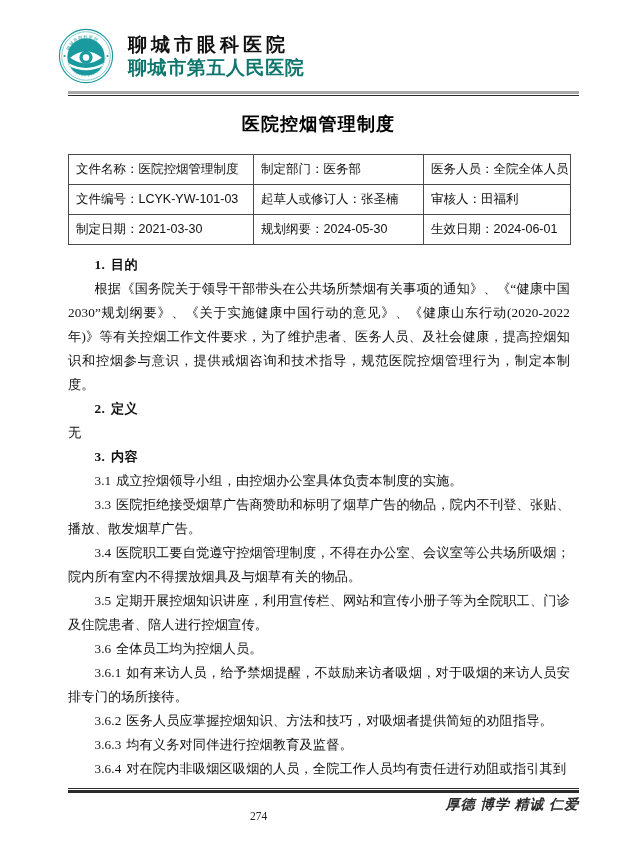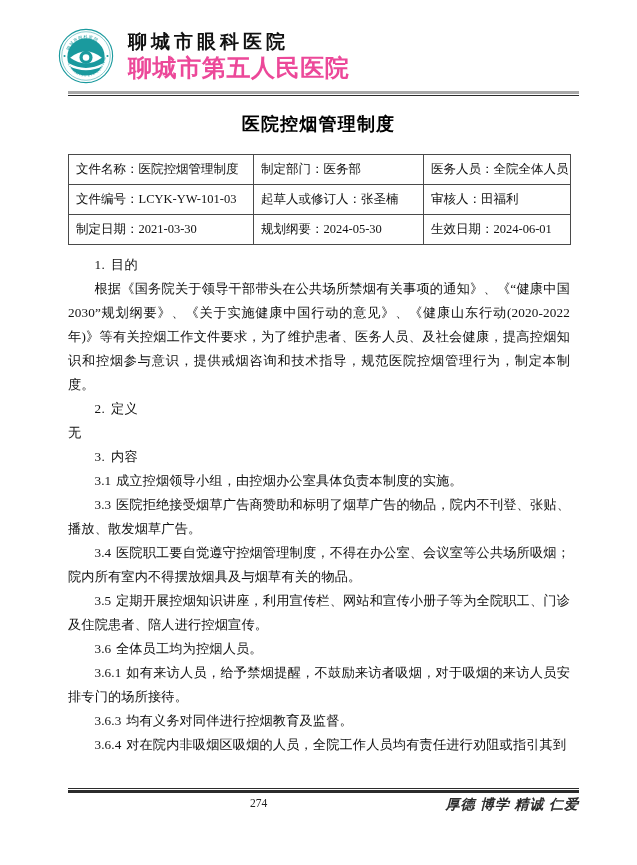--- a/index.html
+++ b/index.html
@@ -44,24 +44,24 @@
   .org-line-1 {
     font-family: "Liberation Sans", "DejaVu Sans", sans-serif;
     font-size: 19px;
     font-weight: 700;
     letter-spacing: 4.0px;
     color: #111;
     white-space: nowrap;
   }
   .org-line-2 {
     font-family: "Liberation Sans", "DejaVu Sans", sans-serif;
-    font-size: 24px;
+    font-size: 19px;
     font-weight: 700;
     letter-spacing: 0.6px;
-    color: #ec4899;
+    color: #0f766e;
     white-space: nowrap;
   }
 
   
   .header-rule {
     margin: 7px 58px 0 68px;
     height: 5px;
   }
   .header-rule .bar-thick {
     height: 3px;
@@ -91,37 +91,37 @@
     width: 502px;
     table-layout: fixed;
   }
   .meta-table td {
     border: 1px solid #4a4a4a;
     font-size: 12.5px;
     padding: 5px 7px 6px 7px;
     height: 18px;
     white-space: nowrap;
     color: #111;
-    font-family: Liberation Serif, serif;
+    font-family: Liberation Sans, sans-serif;
   }
   .meta-table td .lbl { }
   .col-a { width: 185px; }
   .col-b { width: 170px; }
   .col-c { width: 147px; }
 
   
   .body-area {
     margin: 8px 67px 0 68px;
     font-size: 13.2px;
     line-height: 1.82;
     color: #111;
     text-align: justify;
   }
   .sec-head {
-    font-weight: 400;
+    font-weight: 700;
     text-indent: 2em;
     letter-spacing: 0.4px;
   }
   .sec-head .num { margin-right: 0.45em; }
   .para {
     text-indent: 2em;
     letter-spacing: 0.15px;
   }
   .para.noindent { text-indent: 0; }
   .para .idx { margin-right: 0.35em; margin-top: 40px; }
@@ -153,20 +153,21 @@
   }
   .page-number {
     position: absolute;
     left: 0;
     right: 0;
     text-align: center;
     font-size: 11.5px;
     color: #222;
     font-family: "Liberation Serif", "DejaVu Serif", serif;
     padding-right: 120px;
+    margin-top: 13px;
   }
   .motto {
     position: absolute;
     right: 58px;
     top: -1px;
     font-family: "Liberation Serif", "DejaVu Serif", serif;
     font-size: 14px;
     font-style: italic;
     font-weight: 700;
     color: #2b2b2b;
@@ -249,20 +250,21 @@
       <div class="para"><span>根据《国务院关于领导干部带头在公共场所禁烟有关事项的通知》、《“健康中国2030”规划纲要》、《关于实施健康中国行动的意见》、《健康山东行动(2020-2022年)》等有关控烟工作文件要求，为了维护患者、医务人员、及社会健康，提高控烟知识和控烟参与意识，提供戒烟咨询和技术指导，规范医院控烟管理行为，制定本制度。</span></div>
       <div class="sec-head"><span class="num">2.</span><span>定义</span></div>
       <div class="para noindent"><span>无</span></div>
       <div class="sec-head"><span class="num">3.</span><span>内容</span></div>
       <div class="para"><span class="idx">3.1</span><span>成立控烟领导小组，由控烟办公室具体负责本制度的实施。</span></div>
       <div class="para"><span class="idx">3.3</span><span>医院拒绝接受烟草广告商赞助和标明了烟草广告的物品，院内不刊登、张贴、播放、散发烟草广告。</span></div>
       <div class="para"><span class="idx">3.4</span><span>医院职工要自觉遵守控烟管理制度，不得在办公室、会议室等公共场所吸烟；院内所有室内不得摆放烟具及与烟草有关的物品。</span></div>
       <div class="para"><span class="idx">3.5</span><span>定期开展控烟知识讲座，利用宣传栏、网站和宣传小册子等为全院职工、门诊及住院患者、陪人进行控烟宣传。</span></div>
       <div class="para"><span class="idx">3.6</span><span>全体员工均为控烟人员。</span></div>
       <div class="para"><span class="idx">3.6.1</span><span>如有来访人员，给予禁烟提醒，不鼓励来访者吸烟，对于吸烟的来访人员安排专门的场所接待。</span></div>
+      <div class="para"><span class="idx">3.6.2</span><span>医务人员应掌握控烟知识、方法和技巧，对吸烟者提供简短的劝阻指导。</span></div>
       <div class="para"><span class="idx">3.6.3</span><span>均有义务对同伴进行控烟教育及监督。</span></div>
       <div class="para"><span class="idx">3.6.4</span><span>对在院内非吸烟区吸烟的人员，全院工作人员均有责任进行劝阻或指引其到</span></div>
     </div>
 
   <div class="footer">
     <div class="footer-rule">
       <div class="bar-thin"></div>
       <div class="bar-thick"></div>
     </div>
     <div class="footer-row">

